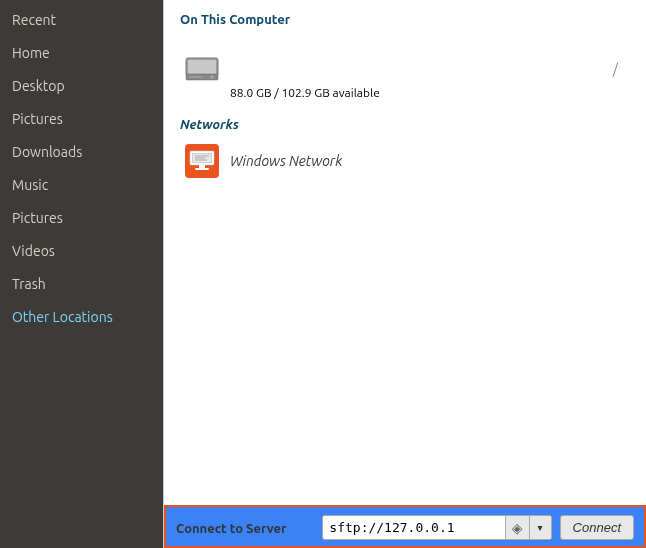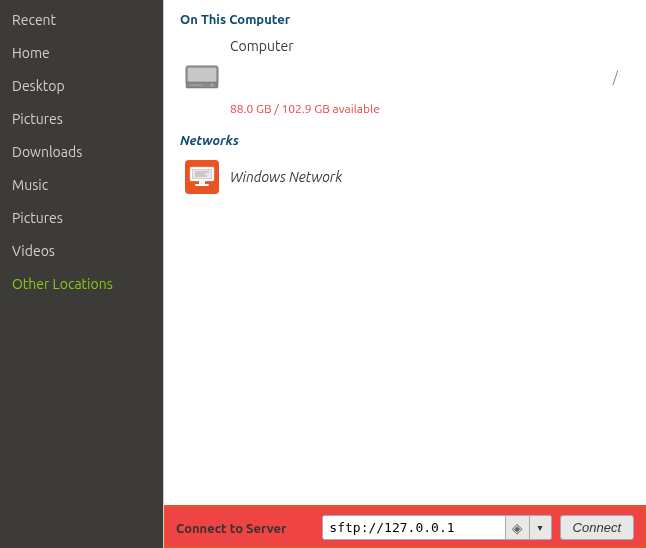--- a/index.html
+++ b/index.html
@@ -27,21 +27,21 @@
     .sidebar-item {
       padding: 6px 12px;
       color: #d3d0c8;
       cursor: pointer;
       font-size: 14px;
       line-height: 1.5;
       border-radius: 0;
     }
 
     .sidebar-item.active {
-      color: #84cc16;
+      color: #7dd3fc;
       padding-left: 12px;
     }
 
     
     #main {
       flex: 1;
       background: #ffffff;
       display: flex;
       flex-direction: column;
       border-left: 1px solid #ccc;
@@ -83,41 +83,41 @@
       display: flex;
       flex-direction: column;
     }
 
     .location-name {
       color: #3a3a3a;
       font-size: 14px;
     }
 
     .location-detail {
-      color: #ef4444;
+      color: #000000;
       font-size: 12px;
       margin-top: 48px;
     }
 
     .location-mount {
       margin-left: auto;
       color: #888;
       font-size: 14px;
       padding-right: 8px;
     }
 
     .networks-section {
       margin-top: 12px;
       font-style: italic;
     }
 
     
     #bottom-bar {
       border-top: 2px solid #e95420;
-      background: #ef4444;
+      background: #3b82f6;
       padding: 8px 12px;
       display: flex;
       align-items: center;
       gap: 8px;
       outline: 2px solid #e95420;
       outline-offset: -2px;
     }
 
     #connect-label {
       font-weight: bold;
@@ -190,41 +190,41 @@
 
 <div id="sidebar">
   <div class="sidebar-item">Recent</div>
   <div class="sidebar-item">Home</div>
   <div class="sidebar-item">Desktop</div>
   <div class="sidebar-item">Pictures</div>
   <div class="sidebar-item">Downloads</div>
   <div class="sidebar-item">Music</div>
   <div class="sidebar-item">Pictures</div>
   <div class="sidebar-item">Videos</div>
+  <div class="sidebar-item">Trash</div>
   <div class="sidebar-item active">Other Locations</div>
 </div>
 
 <div id="main">
   <div id="content-area">
 
     <div class="section-title">On This Computer</div>
 
     <div class="location-item">
       <div class="location-icon">
 
         <svg width="36" height="30" viewBox="0 0 36 30">
           <rect x="2" y="4" width="32" height="18" rx="2" ry="2" fill="#9e9e9e" stroke="#777" stroke-width="1"></rect>
           <rect x="4" y="6" width="28" height="14" rx="1" fill="#c8c8c8"></rect>
           <rect x="2" y="20" width="32" height="6" rx="1" fill="#888" stroke="#666" stroke-width="0.5"></rect>
           <circle cx="28" cy="23" r="1.5" fill="#aaa"></circle>
           <rect x="5" y="22" width="14" height="2" rx="1" fill="#999"></rect>
         </svg>
       </div>
       <div class="location-info">
-        <span class="location-name">Computer</span>
         <span class="location-detail">88.0 GB / 102.9 GB available</span>
       </div>
       <div class="location-mount">/</div>
     </div>
 
     <div class="networks-section">
       <div class="section-title">Networks</div>
 
       <div class="location-item">
         <div class="location-icon">

